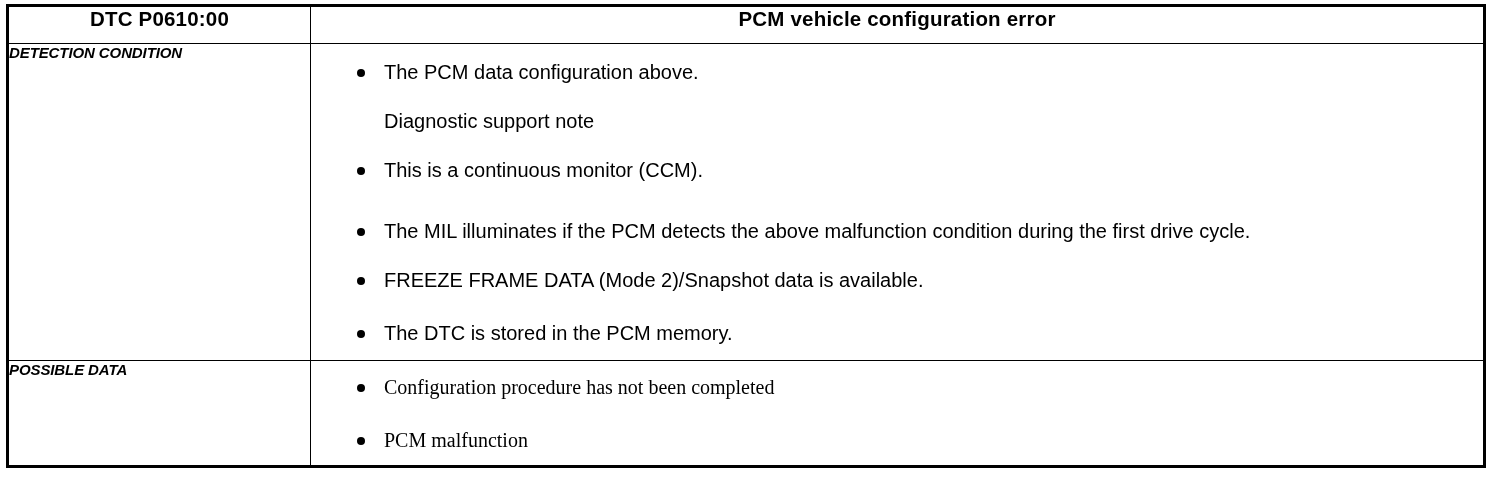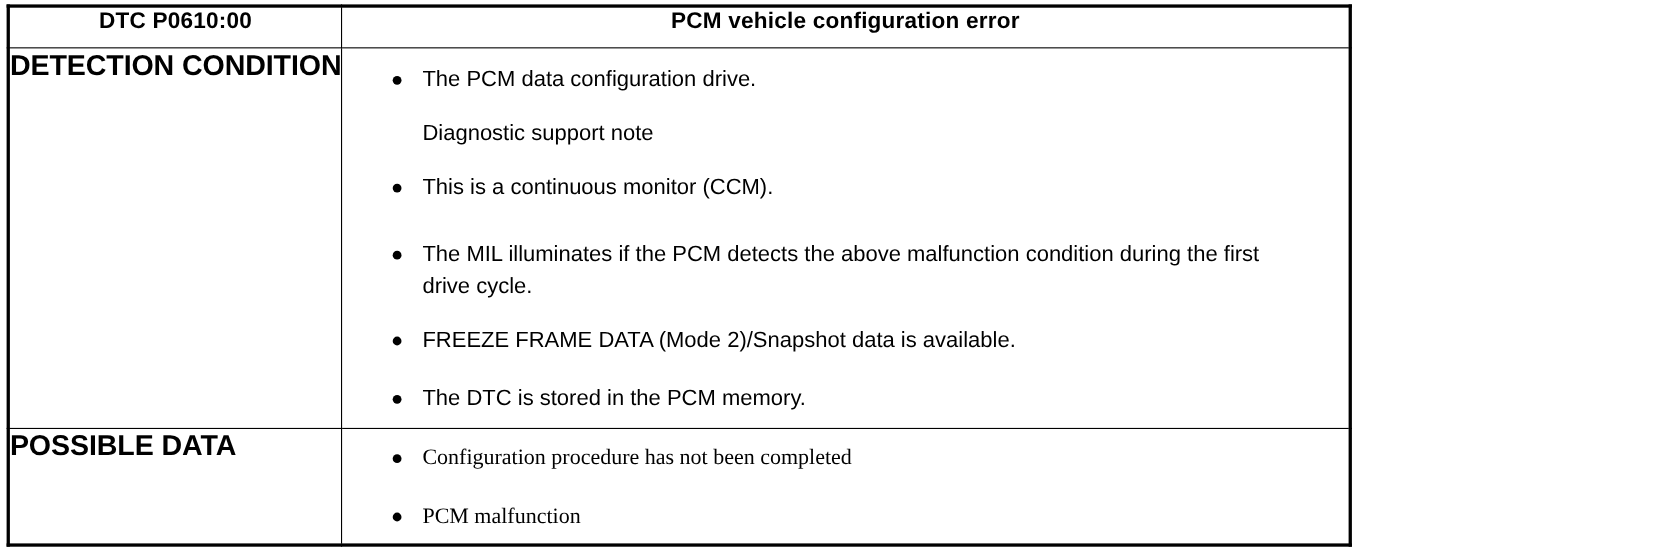--- a/index.html
+++ b/index.html
@@ -19,21 +19,21 @@
     position: relative;
     width: 1504px;
     height: 500px;
     background: #ffffff;
   }
 
   .dtc-table {
     position: absolute;
     left: 6px;
     top: 4px;
-    width: 1223px;
+    width: 1480px;
     border-collapse: collapse;
     table-layout: fixed;
     background: #ffffff;
   }
 
   .dtc-table td {
     border: 1.5px solid #000000;
     vertical-align: top;
     padding: 0;
     background: #ffffff;
@@ -56,24 +56,25 @@
     font-size: 20.5px;
     letter-spacing: 0.2px;
   }
   .hdr-code { }
   .hdr-title { }
 
   
   .label-cell {
     vertical-align: middle;
     font-weight: bold;
-    font-size: 26px;
+    font-size: 15px;
     letter-spacing: -0.1px;
     padding-left: 1px;
     white-space: nowrap;
+    font-style: italic;
   }
 
   
   .content-cell {
     padding: 0;
   }
   .bullet-list {
     margin: 0;
     padding: 14px 14px 12px 40px;
     list-style: none;
@@ -135,21 +136,21 @@
         <td class="hdr-code">DTC P0610:00</td>
         <td class="hdr-title">PCM vehicle configuration error</td>
       </tr>
 
       <tr>
         <td class="label-cell">DETECTION CONDITION</td>
         <td class="content-cell">
           <ul class="bullet-list">
             <li class="bullet-item">
               <span class="dot"></span>
-              <span>The PCM data configuration drive.</span>
+              <span>The PCM data configuration above.</span>
             </li>
             <li class="note-item">
               <span>Diagnostic support note</span>
             </li>
             <li class="bullet-item">
               <span class="dot"></span>
               <span>This is a continuous monitor (CCM).</span>
             </li>
             <li class="bullet-item wide">
               <span class="dot"></span>

